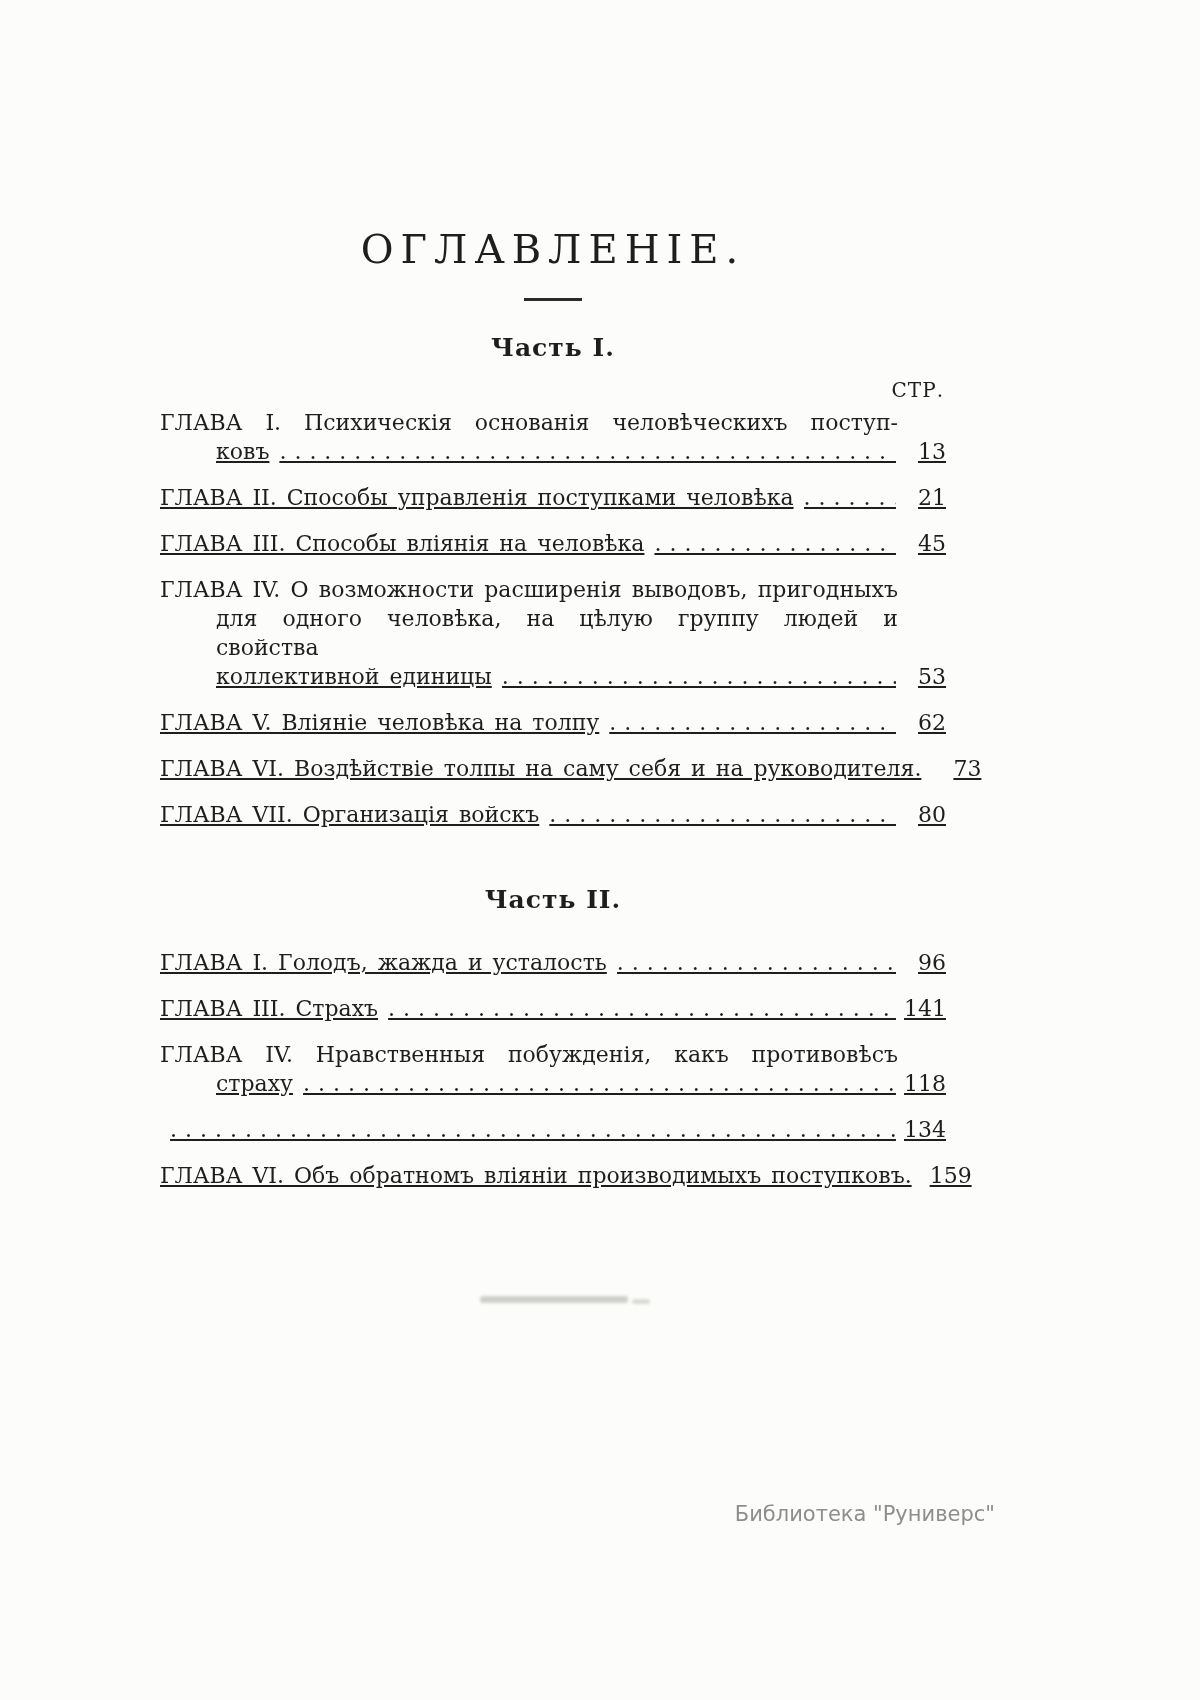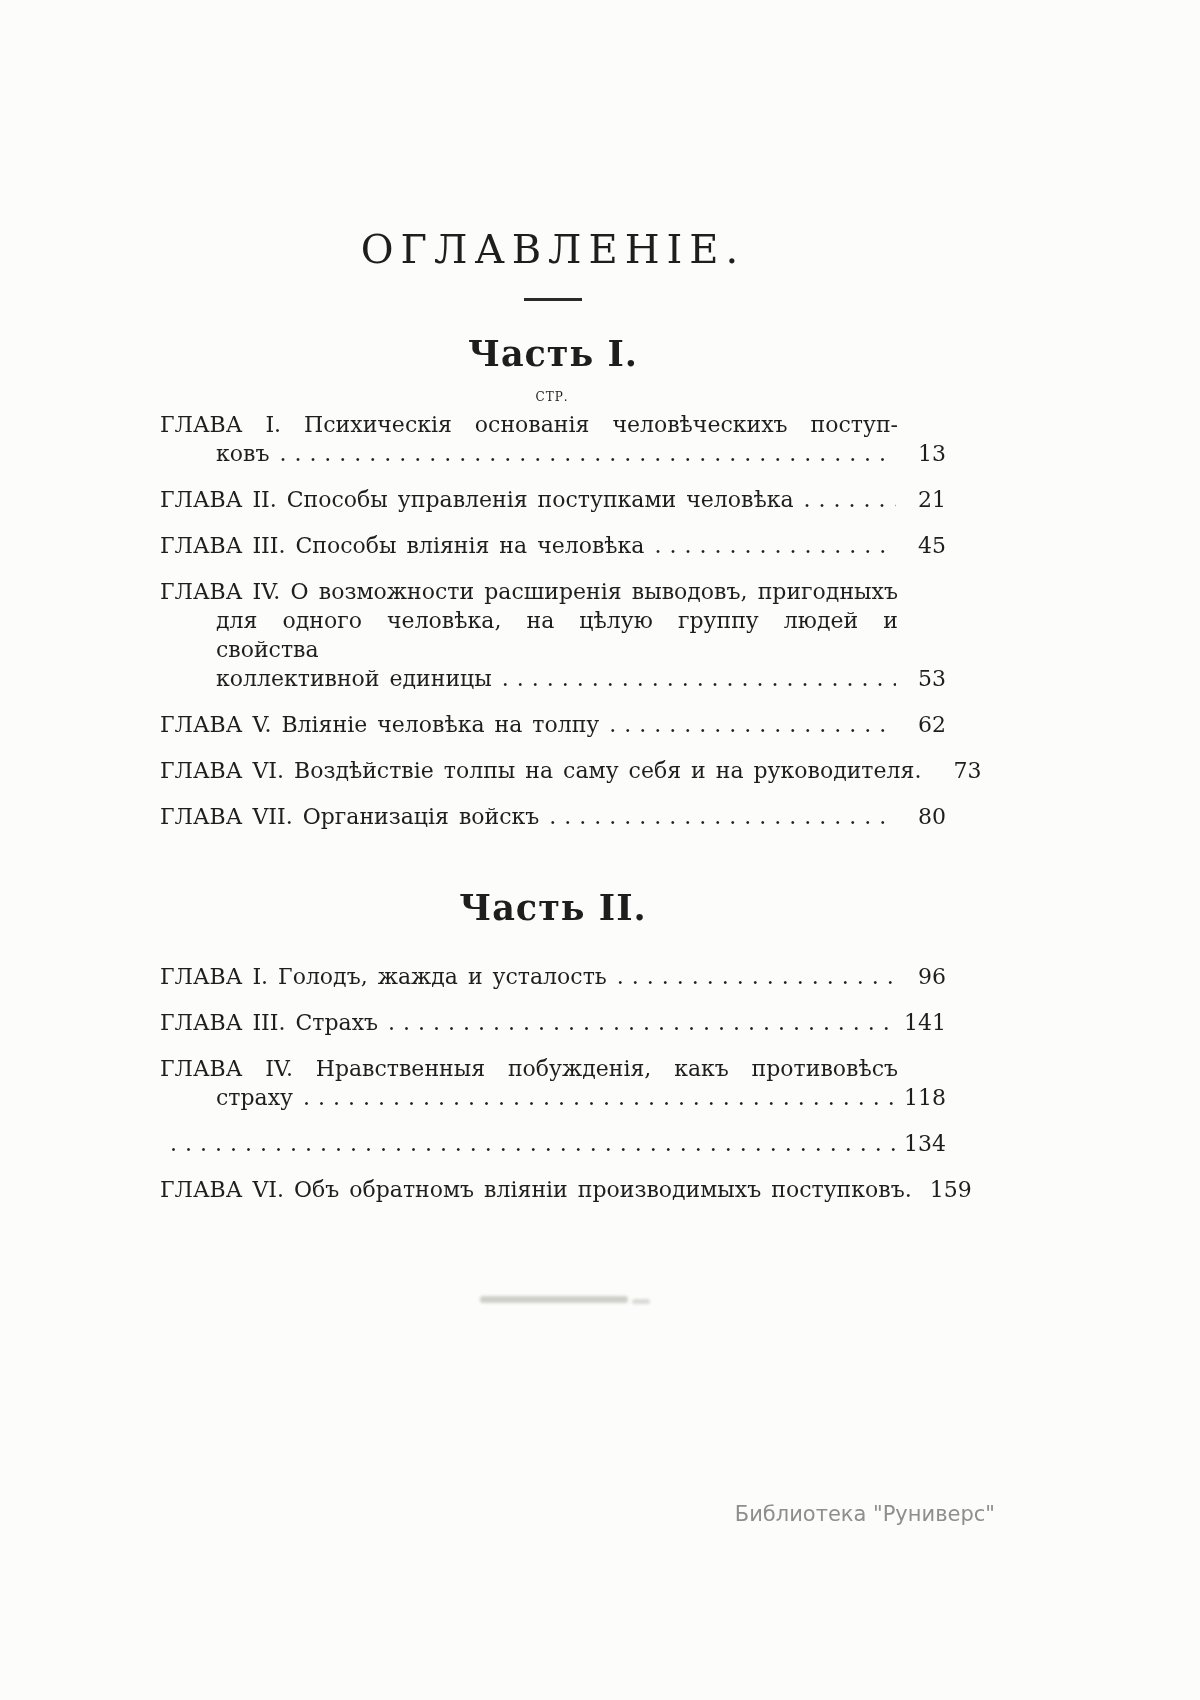--- a/index.html
+++ b/index.html
@@ -27,49 +27,50 @@
     white-space: nowrap;
   }
   .title-rule {
     width: 58px;
     height: 3px;
     background: #2a2a2a;
     margin: 26px auto 0;
   }
   .part-heading {
     text-align: center;
-    font-size: 35px;
+    font-size: 25px;
     font-weight: 700;
     letter-spacing: 1px;
     margin: 32px 0 0;
   }
   .part2-heading {
     margin: 56px 0 34px;
   }
   .col-header {
-    text-align: center;
-    font-size: 12px;
+    text-align: right;
+    font-size: 20px;
     letter-spacing: 1px;
     margin: 16px 2px 6px 0;
   }
   .toc-entry {
     margin-bottom: 17px;
     font-size: 22px;
     line-height: 29px;
     word-spacing: 3px;
   }
   .entry-line.pre {
     text-align: justify;
     text-align-last: justify;
     padding-right: 48px;
   }
   .cont { padding-left: 56px; }
   .last-line {
     display: flex;
     align-items: flex-start;
+    text-decoration: underline;
   }
   .line-text { white-space: nowrap; }
   .dots {
     flex: 1 1 auto;
     overflow: hidden;
     white-space: nowrap;
     margin: 0 6px 0 10px;
   }
   .dots::after {
     content: "................................................................................";

